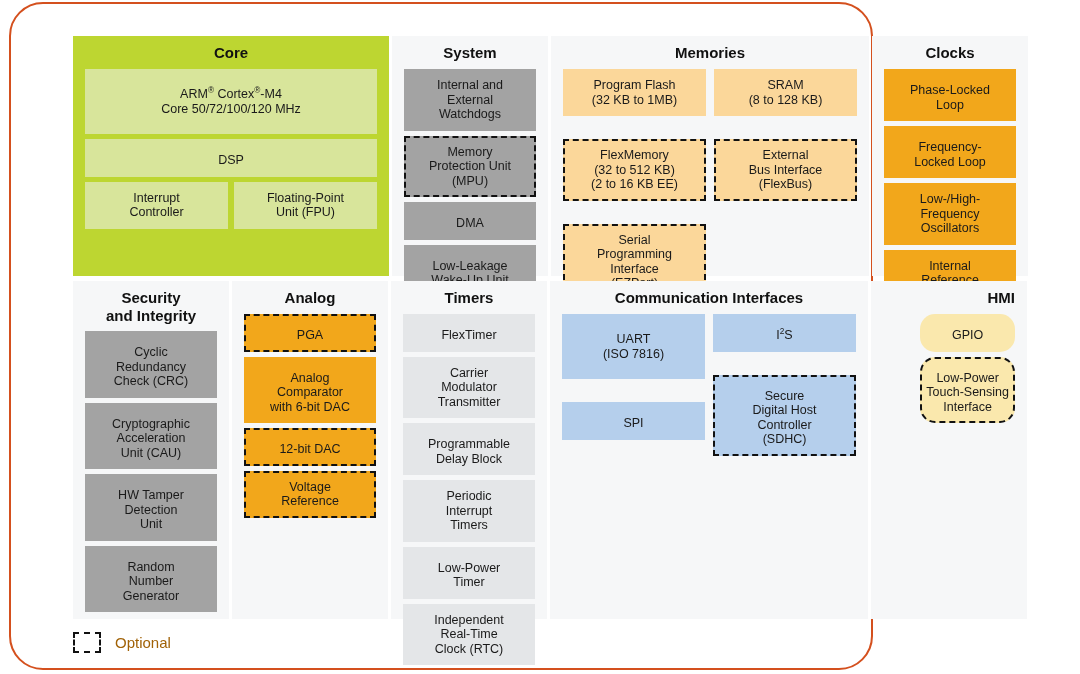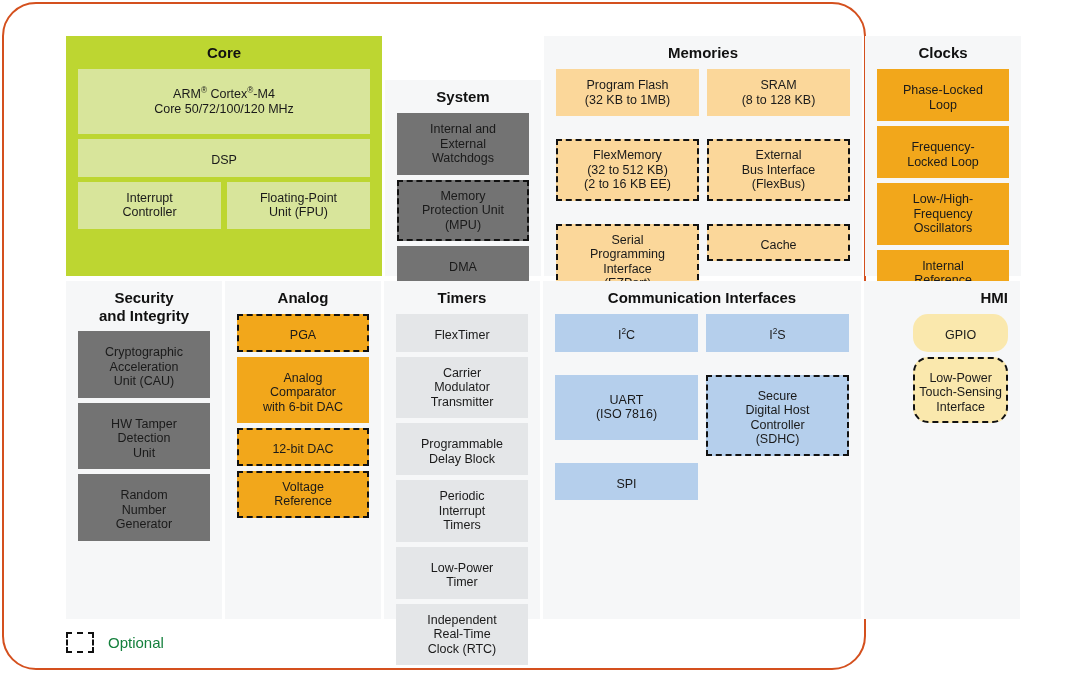--- a/index.html
+++ b/index.html
@@ -11,21 +11,21 @@
     width: 1080px;
     height: 674px;
     font-family: "Liberation Sans", sans-serif;
     color: #1a1a1a;
     overflow: hidden;
   }
 
   
   #frame {
     position: absolute;
-    left: 2px;
+    left: 9px;
     top: 2px;
     width: 864px;
     height: 668px;
     box-sizing: border-box;
     border: 2px solid #d4501e;
     border-radius: 34px;
     background: #ffffff;
   }
 
   
@@ -51,21 +51,21 @@
     padding: 8px 12px 10px 12px;
     display: flex;
     flex-direction: column;
   }
   .panel.green {
     background: #bdd631;
   }
 
   
   .w-core  { width: 316px; }
-  .w-sys   { width: 156px; margin-top: 44px; }
+  .w-sys   { width: 156px; }
   .w-mem   { width: 318px; }
   .w-clk   { width: 156px; }
 
   .w-sec   { width: 156px; }
   .w-ana   { width: 156px; }
   .w-tim   { width: 156px; }
   .w-com   { width: 318px; }
   .w-hmi   { width: 156px; align-items: flex-end; }
 
   .panel-title {
@@ -104,21 +104,21 @@
     padding: 7px 4px;
     color: #1a1a1a;
     border: 2px solid transparent;
   }
   .block.optional {
     border: 2px dashed #111111;
   }
 
   
   .b-green  { background: #d8e59b; }
-  .b-gray   { background: #737373; }
+  .b-gray   { background: #a3a3a3; }
   .b-gray-l { background: #e4e6e8; }
   .b-tan    { background: #fbd79a; }
   .b-orange { background: #f2a71b; }
   .b-blue   { background: #b5cfec; }
   .b-yellow { background: #fae8ad; border-radius: 15px; }
 
   .tall   { padding-top: 12px; }
   .tall2  { padding-top: 16px; padding-bottom: 16px; }
 
   sup { font-size: 0.66em; vertical-align: super; line-height: 0; }
@@ -133,21 +133,21 @@
     gap: 14px;
   }
   #legend-swatch {
     width: 28px;
     height: 21px;
     border: 2px dashed #111111;
     box-sizing: border-box;
   }
   #legend-label {
     font-size: 15px;
-    color: #15803d;
+    color: #a16207;
   }
 </style>
 </head>
 <body>
 
 <div id="frame">
 
   <div id="diagram">
 
     <div class="row" id="row-top">
@@ -184,21 +184,20 @@
         <div class="blocks cols">
           <div class="subcol">
             <div class="block b-tan">Program Flash<br>(32 KB to 1MB)</div>
             <div class="block b-tan optional">FlexMemory<br>(32 to 512 KB)<br>(2 to 16 KB EE)</div>
             <div class="block b-tan optional">Serial<br>Programming<br>Interface<br>(EZPort)</div>
             <div class="block b-tan optional">NAND Flash<br>Controller</div>
           </div>
           <div class="subcol">
             <div class="block b-tan">SRAM<br>(8 to 128 KB)</div>
             <div class="block b-tan optional">External<br>Bus Interface<br>(FlexBus)</div>
-            <div class="block b-tan optional tall">Cache</div>
           </div>
         </div>
       </div>
 
       <div class="panel w-clk">
         <div class="panel-title">Clocks</div>
         <div class="blocks">
           <div class="block b-orange tall">Phase-Locked<br>Loop</div>
           <div class="block b-orange tall">Frequency-<br>Locked Loop</div>
           <div class="block b-orange">Low-/High-<br>Frequency<br>Oscillators</div>
@@ -206,20 +205,21 @@
         </div>
       </div>
 
     </div>
 
     <div class="row" id="row-bottom">
 
       <div class="panel w-sec">
         <div class="panel-title two-line">Security<br>and Integrity</div>
         <div class="blocks">
+          <div class="block b-gray tall">Cyclic<br>Redundancy<br>Check (CRC)</div>
           <div class="block b-gray tall">Cryptographic<br>Acceleration<br>Unit (CAU)</div>
           <div class="block b-gray tall">HW Tamper<br>Detection<br>Unit</div>
           <div class="block b-gray tall">Random<br>Number<br>Generator</div>
         </div>
       </div>
 
       <div class="panel w-ana">
         <div class="panel-title">Analog</div>
         <div class="blocks">
           <div class="block b-orange optional tall">PGA</div>
@@ -238,21 +238,20 @@
           <div class="block b-gray-l">Periodic<br>Interrupt<br>Timers</div>
           <div class="block b-gray-l tall">Low-Power<br>Timer</div>
           <div class="block b-gray-l">Independent<br>Real-Time<br>Clock (RTC)</div>
         </div>
       </div>
 
       <div class="panel w-com">
         <div class="panel-title">Communication Interfaces</div>
         <div class="blocks cols">
           <div class="subcol">
-            <div class="block b-blue tall">I<sup>2</sup>C</div>
             <div class="block b-blue tall2">UART<br>(ISO 7816)</div>
             <div class="block b-blue tall">SPI</div>
           </div>
           <div class="subcol">
             <div class="block b-blue tall">I<sup>2</sup>S</div>
             <div class="block b-blue optional tall">Secure<br>Digital Host<br>Controller<br>(SDHC)</div>
           </div>
         </div>
       </div>
 

